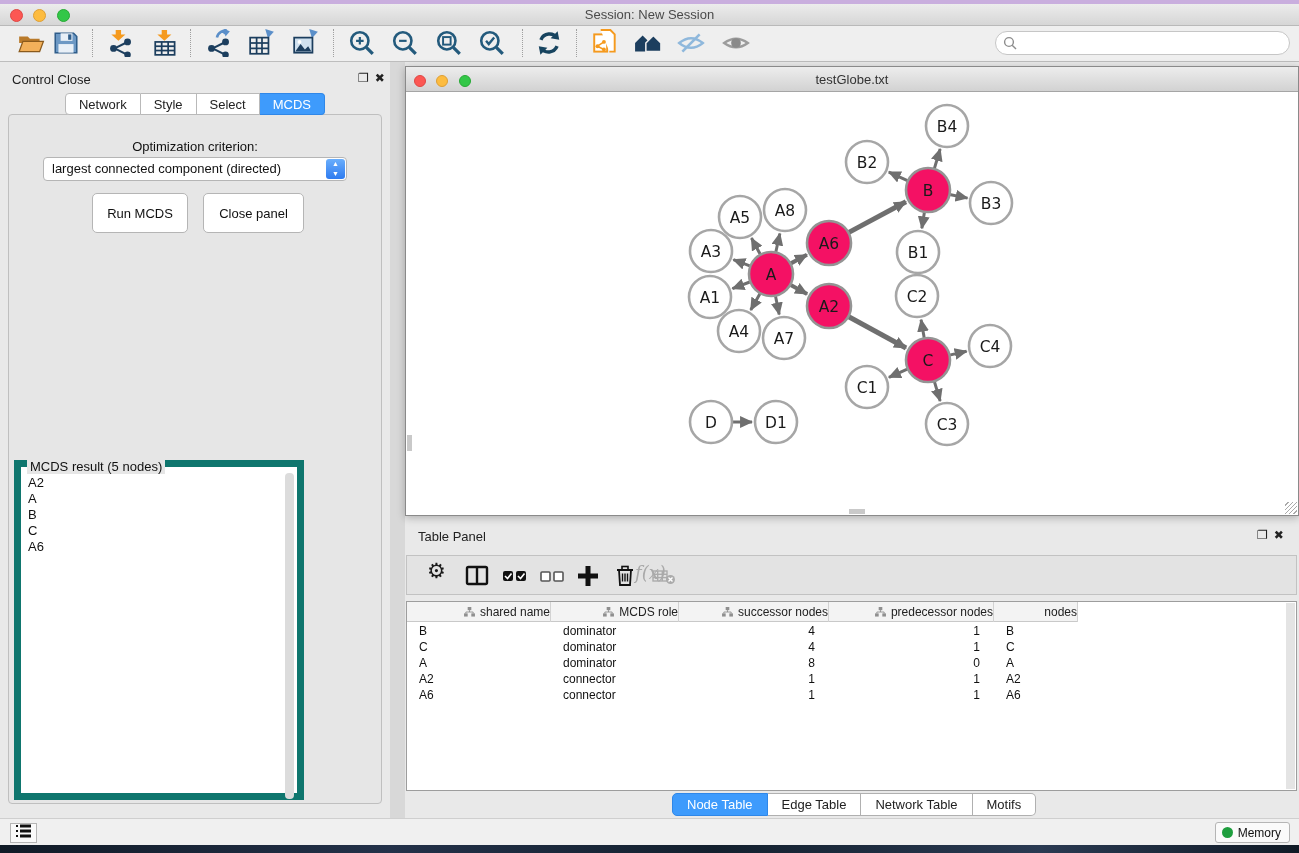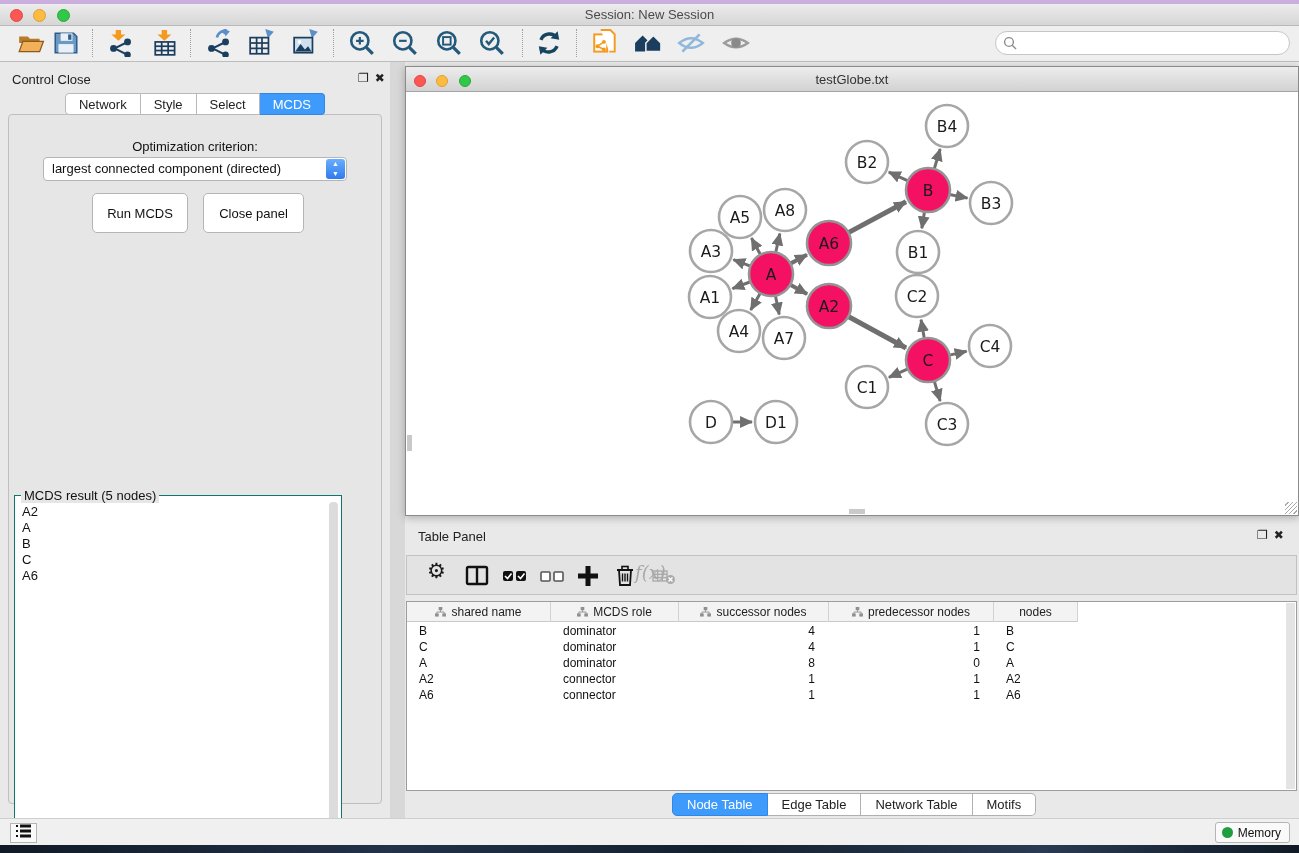--- a/index.html
+++ b/index.html
@@ -52,21 +52,21 @@
   #opt-stepper { position:absolute; right:1px; top:1px; width:19px; height:20px; border-radius:3px;
     background:linear-gradient(#6aaefc,#2e7bf0); color:#fff; text-align:center; }
   #opt-stepper div { font-size:7px; line-height:10px; }
   .cp-btn { position:absolute; top:131px; height:40px; background:#fff; border:1px solid #b5b5b5;
     border-radius:5px; font-size:13px; color:#111; text-align:center; cursor:pointer;
     font-family:"Liberation Sans","DejaVu Sans",sans-serif; }
   #run-btn { left:92px; width:96px; }
   #closep-btn { left:203px; width:101px; }
 
   
-  #result-box { left:14px; top:398px; width:328px; height:340px; border:1px solid #0f766e; background:#fff;margin-top:35px; }
+  #result-box { left:14px; top:398px; width:290px; height:340px; border:7px solid #0f766e; background:#fff; }
   #result-legend { position:absolute; left:6px; top:-8px; background:#e6e6e6; padding:0 3px; font-size:13px; color:#111; }
   #result-list { position:absolute; left:4px; top:8px; width:340px; font-size:13px; color:#111; }
   .result-item { height:16px; line-height:16px; padding-left:3px; }
   #result-scroll { position:absolute; right:3px; top:6px; width:9px; height:326px; background:#dcdcdc; border-radius:4px; }
 
   
   #net-window { left:405px; top:4px; width:894px; height:450px; background:#fff;
     border:1px solid #8a8a8a; box-shadow:0 2px 8px rgba(0,0,0,.25); }
   #net-titlebar { position:absolute; left:0; top:0; width:100%; height:25px;
     background:linear-gradient(#ededed,#d2d2d2); border-bottom:1px solid #a5a5a5; }
@@ -79,21 +79,21 @@
   .net-scrollstub-h { position:absolute; left:443px; bottom:1px; width:16px; height:5px; background:#c9c9c9; }
 
   
   #tp-title { left:418px; top:467px; font-size:13px; color:#222; }
   #tp-toolbar { left:406px; top:493px; width:891px; height:40px; background:#e3e3e3; border:1px solid #c2c2c2; }
   .tpicon { position:absolute; top:7px; width:26px; height:26px; cursor:pointer; }
   #fx-label { position:absolute; left:228px; top:6px; font-family:"DejaVu Serif","Liberation Serif",serif;
     font-style:italic; font-size:18px; color:#a9a9a9; }
   #node-table { left:406px; top:539px; width:891px; height:190px; background:#fff; border:1px solid #9d9d9d; overflow:hidden; }
   #thead { position:absolute; left:0; top:0; height:20px; display:flex; background:#f3f3f3; border-bottom:1px solid #c9c9c9; }
-  .th { display:flex; align-items:center; justify-content:center; gap:5px; font-size:12px; color:#222;
+  .th { display:flex; align-items:center; justify-content:flex-end; gap:5px; font-size:12px; color:#222;
     border-right:1px solid #d2d2d2; height:20px; cursor:pointer; }
   #tbody { position:absolute; left:0; top:21px; width:100%; }
   .trow { display:flex; height:16px; line-height:16px; font-size:12px; color:#111; cursor:pointer; }
   .td { overflow:hidden; white-space:nowrap; }
   #table-vscroll { position:absolute; right:1px; top:1px; width:9px; height:186px; background:#e4e4e4; }
 
   
   #tp-tabs { left:672px; top:731px; display:flex; }
   .seg { height:23px; line-height:21px; padding:0 14px; font-size:13px; background:#fff; color:#222;
     border:1px solid #b0b0b0; border-left:none; cursor:pointer; }

